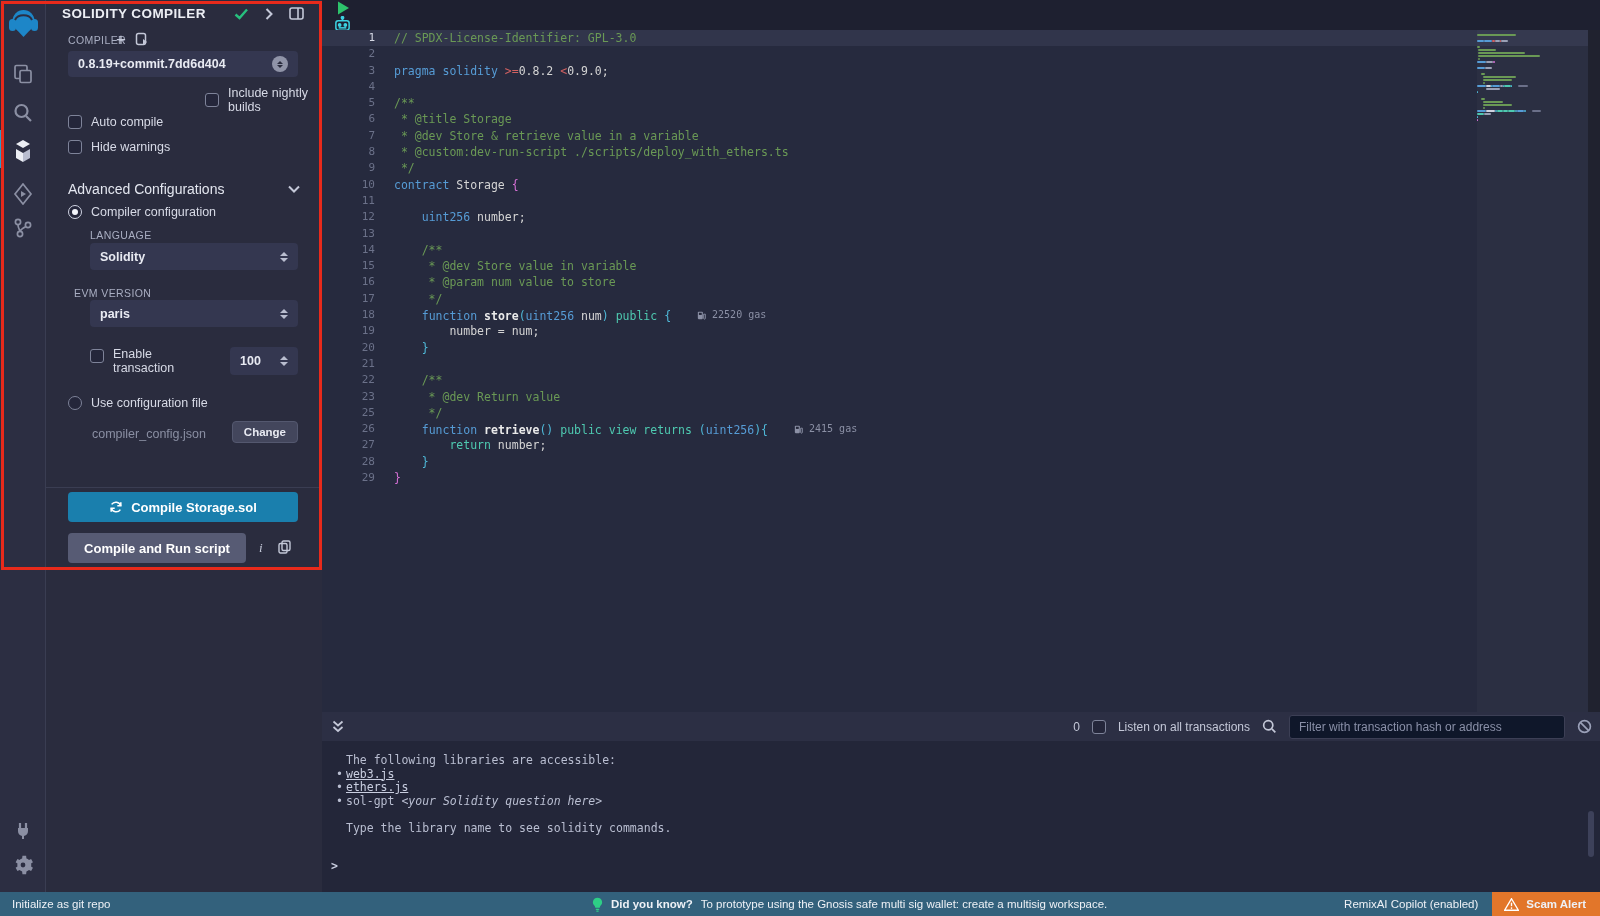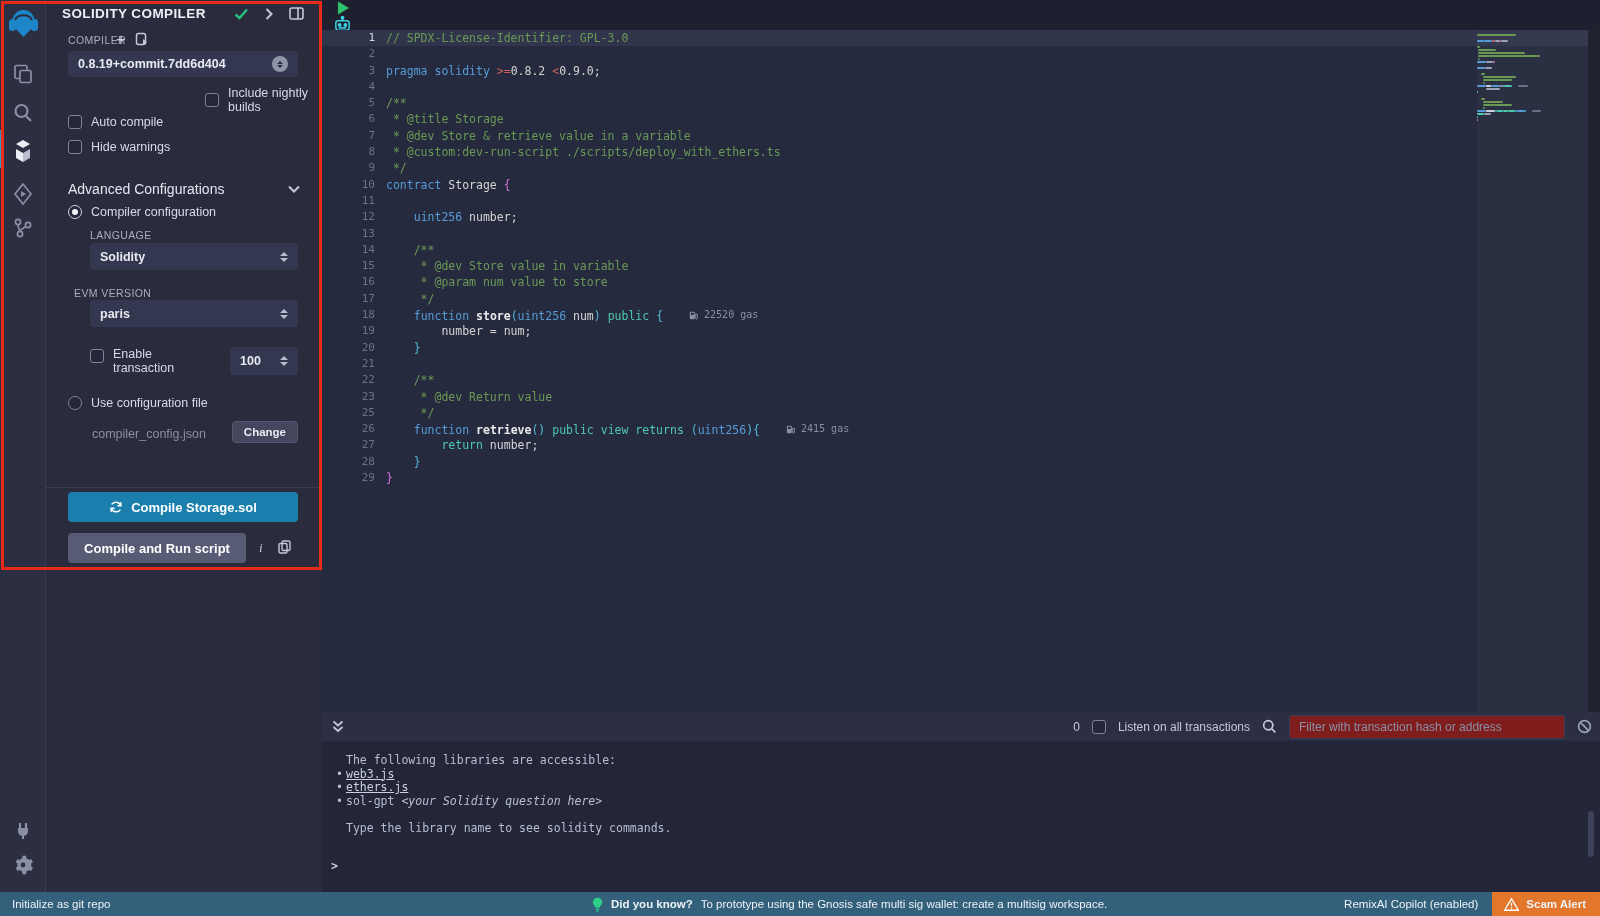--- a/index.html
+++ b/index.html
@@ -44,33 +44,33 @@
   .tab-active { background:#262a3e; color:#e8eaf2; font-weight:bold; }
   .toggle { width:25px; height:15px; border:2px solid #3cd1e0; border-radius:8px; position:relative; }
   .toggle::after { content:""; position:absolute; left:2px; top:1.5px; width:8px; height:8px; border-radius:50%; background:#3cd1e0; }
 
   
   #editor { position:absolute; left:0; top:30px; width:1278px; height:682px; background:#262a3e; overflow:hidden; }
   .line { display:flex; height:16.3px; line-height:16.3px; }
   .line.cur { background:rgba(120,130,160,.13); }
   .ln { width:64px; flex:0 0 64px; text-align:right; padding-right:11px; color:#6b7189; font-size:11px; font-family:"DejaVu Sans Mono",monospace; }
   .line.cur .ln { color:#d6d9e4; }
-  .lc { white-space:pre; font-family:"DejaVu Sans Mono",monospace; font-size:11.5px; color:#d4d4d4; }
+  .lc { white-space:pre; font-family:"DejaVu Sans Mono",monospace; font-size:11.5px; color:#d4d4d4; margin-left:8px; }
   .tk-c{color:#6A9955}.tk-k{color:#569CD6}.tk-g{color:#4EC9B0}.tk-o{color:#d16161}.tk-p{color:#d4d4d4}
   .tk-f{color:#eaeaea;font-weight:bold}.tk-m{color:#d670d6}.tk-b{color:#4fb9d8}
   .gas { color:#8b90a5; font-size:10px; margin-left:26px; display:inline-flex; align-items:center; gap:5px; font-family:"DejaVu Sans Mono",monospace; }
   #minimap { position:absolute; left:1155px; top:0; width:111px; height:682px; background:rgba(255,255,255,.025); padding-top:3px; }
   .mm-line { height:3.05px; display:flex; align-items:center; }
   .mm-bar { height:2px; border-radius:1px; }
   #edge-strip { position:absolute; left:1266px; top:0; width:12px; height:682px; background:#20222f; }
 
   
   #term-header { position:absolute; left:0; top:712px; width:1278px; height:29px; background:#2c2f44; display:flex; align-items:center; padding:0 8px 0 10px; color:#c4c8d8; }
   #term-right { margin-left:auto; display:flex; align-items:center; gap:12px; font-size:12px; color:#c4c8d8; }
-  #filter-input { width:276px; height:24px; background:#7f1d1d; border:1px solid #3c3f55; border-radius:3px; color:#d5d8e4; font-size:12px; padding:0 9px; font-family:inherit; }
+  #filter-input { width:276px; height:24px; background:#0f172a; border:1px solid #3c3f55; border-radius:3px; color:#d5d8e4; font-size:12px; padding:0 9px; font-family:inherit; }
   #filter-input::placeholder { color:#8a90a8; }
   #terminal { position:absolute; left:0; top:741px; width:1278px; height:151px; background:#232639; color:#b9bed1; font-family:"DejaVu Sans Mono",monospace; font-size:11.5px; padding-top:13px; }
   .term-line { height:13.6px; line-height:13.6px; white-space:pre; padding-left:24px; position:relative; }
   .term-line .bullet { position:absolute; left:14px; }
   .term-link { text-decoration:underline; color:#c9cee0; cursor:pointer; }
   .term-italic { font-style:italic; }
   #term-prompt { position:absolute; left:9px; top:118px; color:#c9cee0; font-weight:bold; }
   #term-scrollbar { position:absolute; right:6px; top:70px; width:6px; height:46px; background:#3d415a; border-radius:3px; }
 
   

